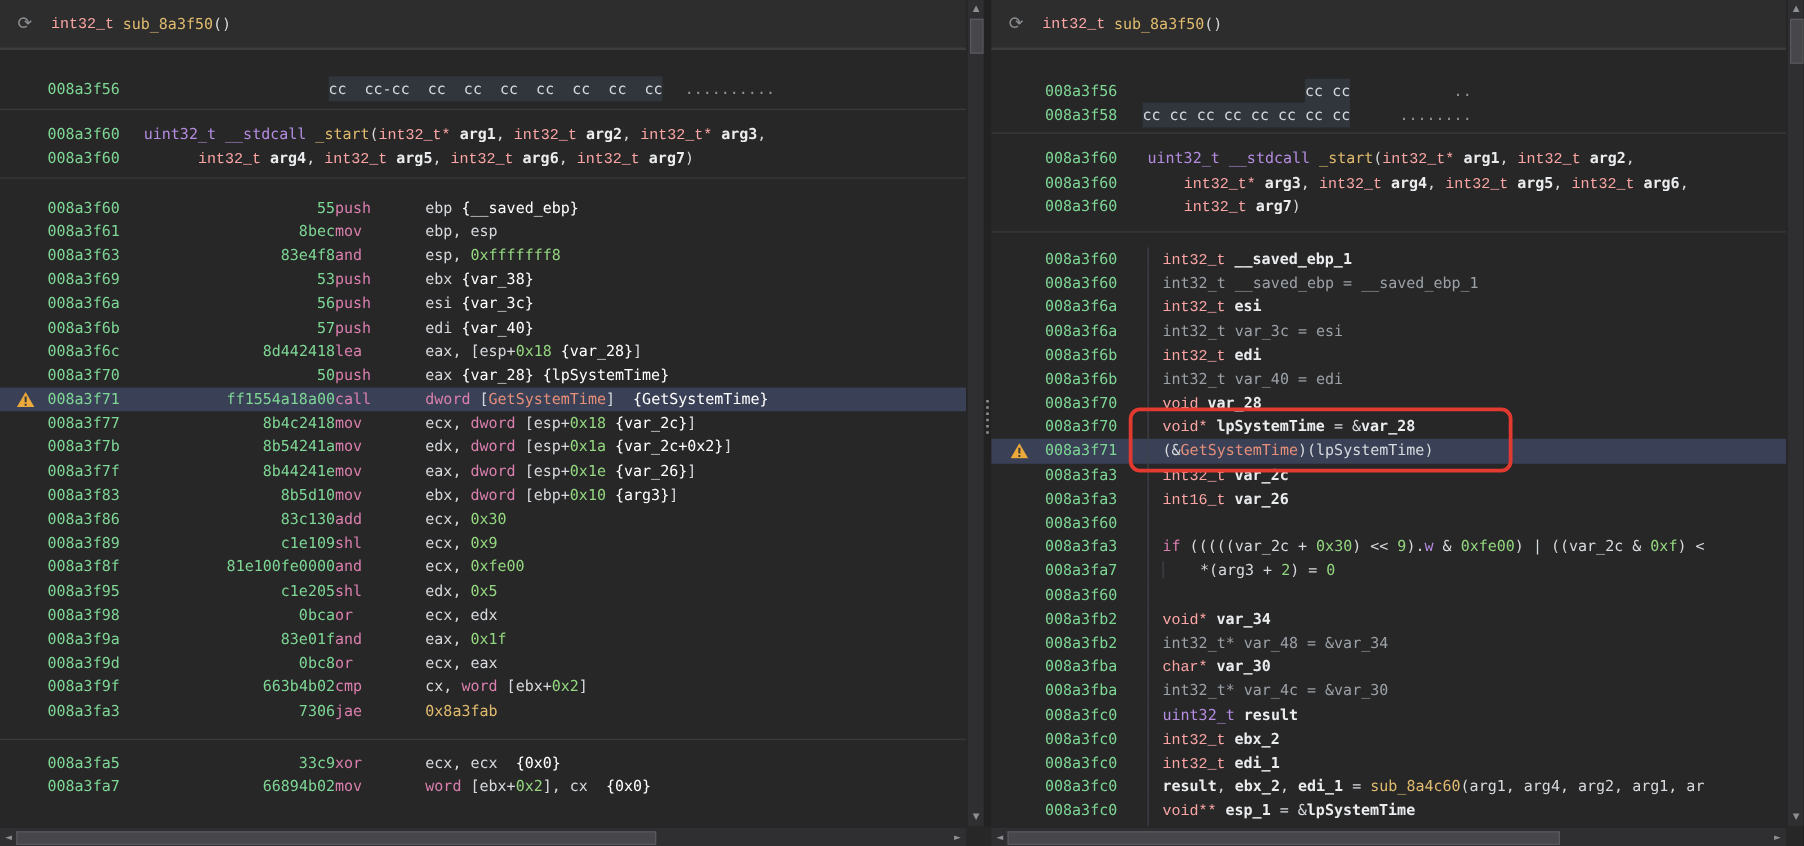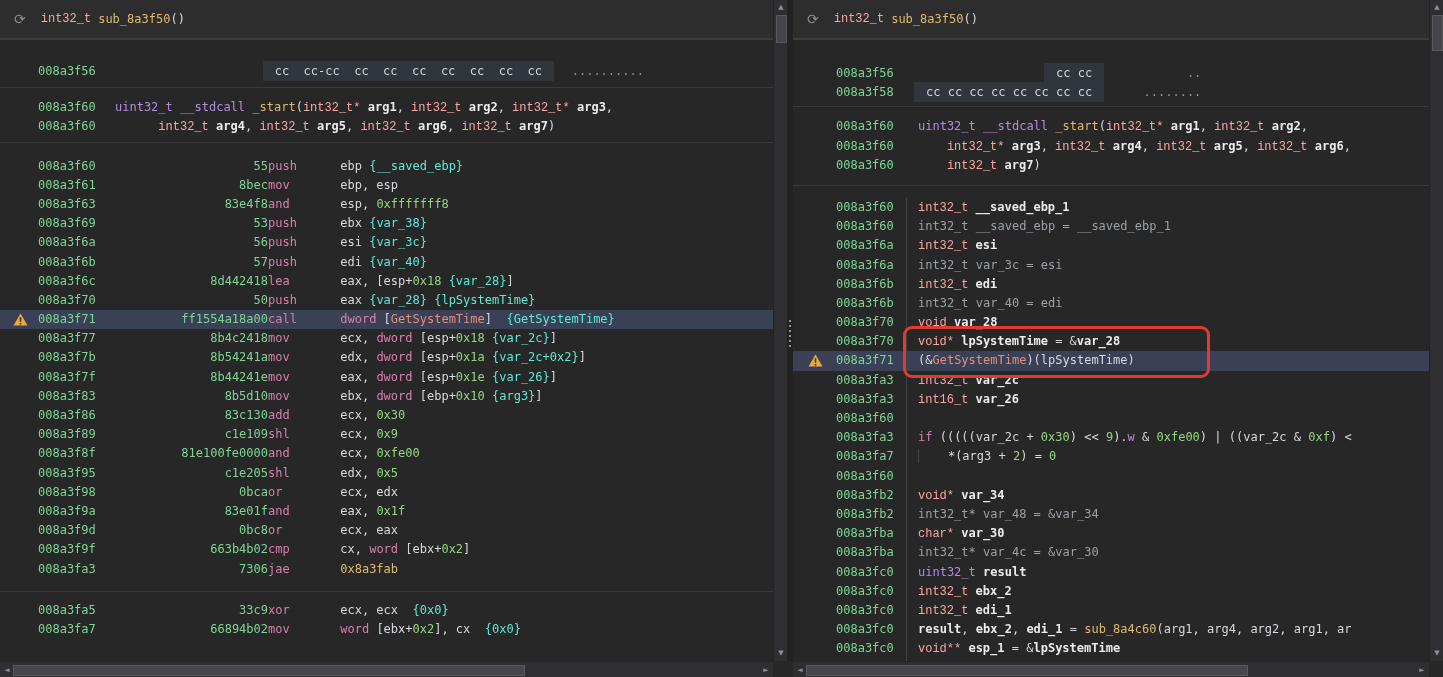--- a/index.html
+++ b/index.html
@@ -21,34 +21,34 @@
   #r-sec-b{padding:10px 0 10px;}
   #r-sec-c{padding:12px 0 0;}
   .row{height:19.2px;line-height:19.2px;white-space:pre;position:relative;}
   .row.sel{background:#3a4156;}
   .l-row{padding-left:38px;}
   .l-row .addr{display:inline-block;width:77px;}
   .l-row .bytes{display:inline-block;width:153px;color:#7ed695;text-align:right;}
   .r-row{padding-left:43px;}
   .r-row .addr{display:inline-block;width:63px;}
   .body{display:inline-block;height:19.2px;vertical-align:top;padding-left:19px;}
-  .body.guided{margin-left:7px;padding-left:11px;border-left:1px solid #3f4348;}
+  .body.guided{margin-left:19px;padding-left:11px;border-left:1px solid #3f4348;}
   .addr{color:#7ed695;}
   .t-a{color:#93d67f;}
   .t-m{color:#da7fae;}
   .t-r{color:#d6d9dd;}
-  .t-t{color:#5eead4;}
+  .t-t{color:#ffffff;}
   .t-i{color:#e58e79;}
   .t-f{color:#e0bb6e;}
   .t-g{color:#fca5a5;font-family:Liberation Mono, monospace;}
   .t-u{color:#b48ce0;}
   .t-b{color:#eaecee;font-weight:bold;}
   .t-d{color:#9ba1a7;}
   .t-dt{color:#8f959b;}
-  .t-cc{color:#d6d9dd;background:#31363c;padding:3px 12px;margin:0 -4px;}
+  .t-cc{color:#d6d9dd;background:#31363c;padding:3px 0;margin:0 -4px;}
   .t-gl{border-left:1px solid #3f4348;}
   .warn{position:absolute;top:3px;}
   .l-warn{left:13px;}
   .r-warn{left:15px;}
   
   #red-box{position:absolute;left:110px;top:326px;width:301px;height:46px;border:3px solid #e23a30;border-radius:9px;pointer-events:none;}
   
   .vscroll{position:absolute;top:0;bottom:16px;width:14px;background:#2f2f32;border-left:1px solid #232323;}
   #vs-left{left:773px;}
   #vs-right{left:1429px;}

